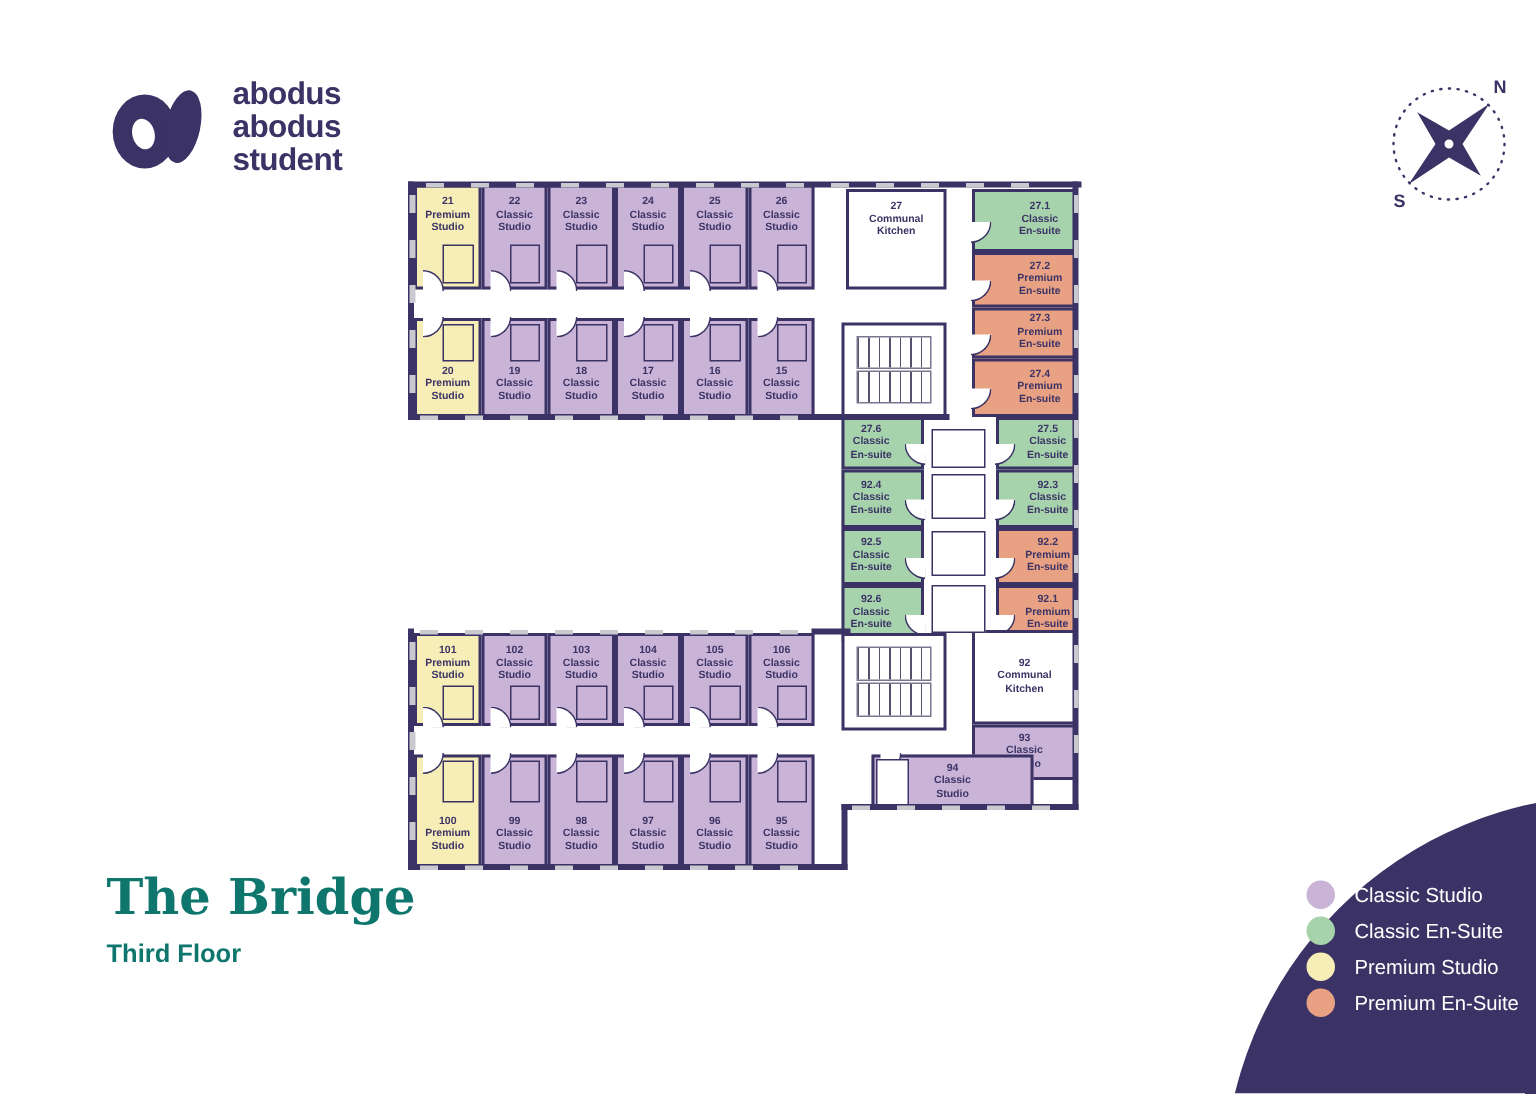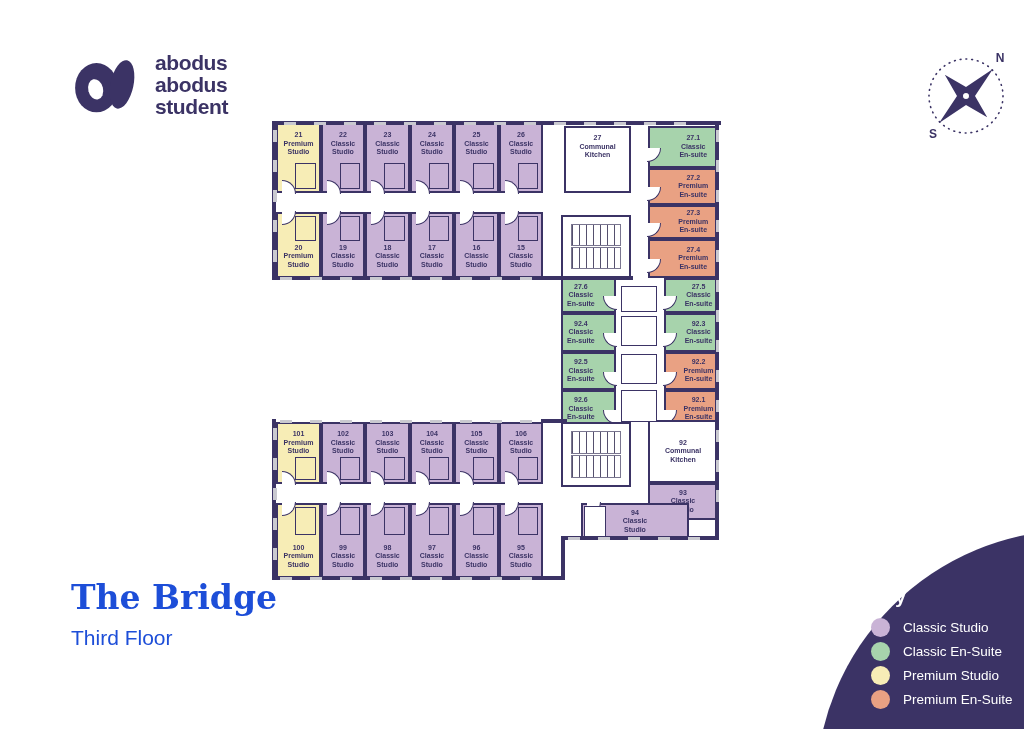--- a/index.html
+++ b/index.html
@@ -37,23 +37,23 @@
   .win{position:absolute;background:#c9c9d0;z-index:4;}
 
   .stair{position:absolute;background:#ffffff;border:2.5px solid #3b3365;box-sizing:border-box;z-index:1;}
   .flight{position:absolute;left:8px;right:8px;height:34%;border:1px solid #7a7690;
           background:repeating-linear-gradient(90deg,#55506e 0 1px,transparent 1px 7px);}
   .flight.f1{top:12%;} .flight.f2{bottom:12%;}
 
   .cpod{position:absolute;background:#ffffff;border:1.5px solid #3b3365;box-sizing:border-box;z-index:2;}
 
   
-  .title-block{position:absolute;left:55px;top:580px;color:#1d4ed8;}
+  .title-block{position:absolute;left:55px;top:580px;color:#0f766e;}
   .title-line{font-family:"DejaVu Serif","Liberation Serif",serif;font-weight:bold;font-size:33px;line-height:36px;}
-  .subtitle{font-weight:normal;font-size:21px;margin-top:10px;}
+  .subtitle{font-weight:bold;font-size:17px;margin-top:10px;}
 
   
   .key-circle{position:absolute;left:800px;top:530px;width:520px;height:520px;border-radius:50%;background:#3b3365;z-index:5;}
   .key-content{position:absolute;left:855px;top:586px;z-index:6;color:#ffffff;}
   .key-title{font-weight:bold;font-size:19px;margin-bottom:9px;}
   .key-item{display:flex;align-items:center;gap:13px;height:20px;margin-bottom:4px;}
   .key-dot{width:19px;height:19px;border-radius:50%;flex:0 0 auto;}
   .key-label{font-size:13.5px;}
 </style>
 </head>
@@ -437,21 +437,20 @@
       <div class="cpod" style="left: 568px; top: 506px; width: 22px; height: 31px;"></div>
     </div>
 
   <div class="title-block">
     <div class="title-line">The Bridge</div>
     <div class="subtitle">Third Floor</div>
   </div>
 
   <div class="key-circle"></div>
   <div class="key-content">
-    <div class="key-title">Key</div>
     <div>
         <div class="key-item">
           <span class="key-dot" style="background: rgb(201, 179, 214);"></span>
           <span class="key-label">Classic Studio</span>
         </div>
         <div class="key-item">
           <span class="key-dot" style="background: rgb(167, 211, 172);"></span>
           <span class="key-label">Classic En-Suite</span>
         </div>
         <div class="key-item">

